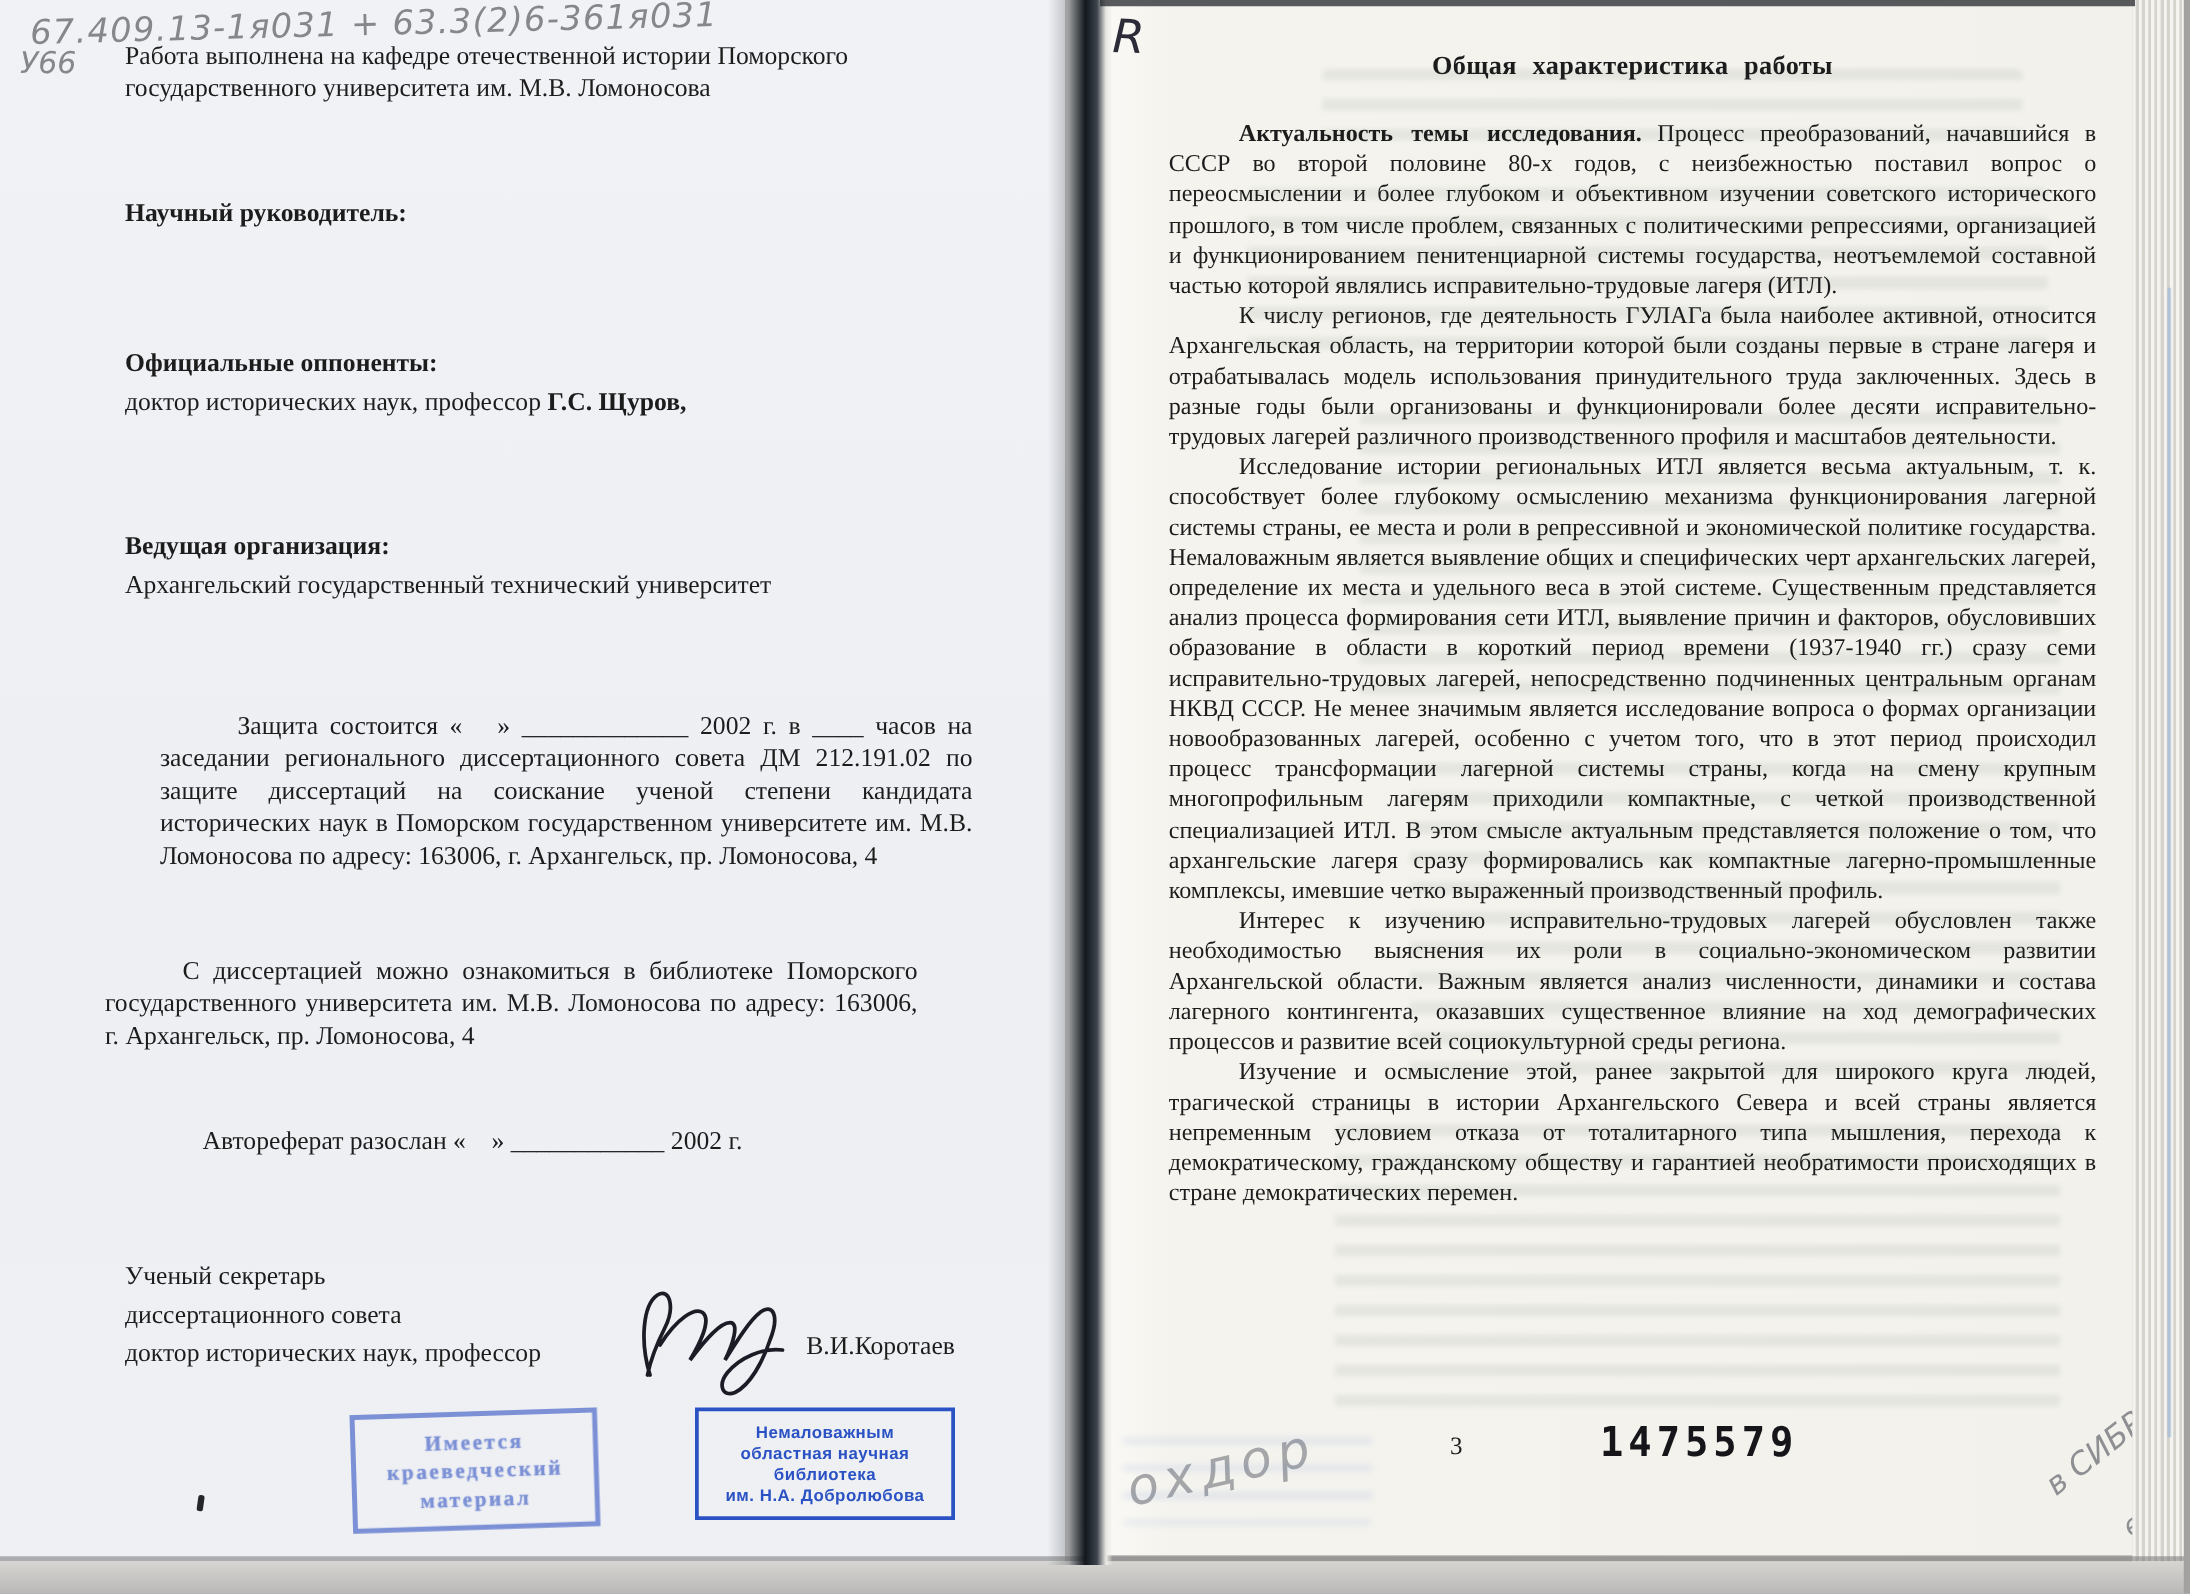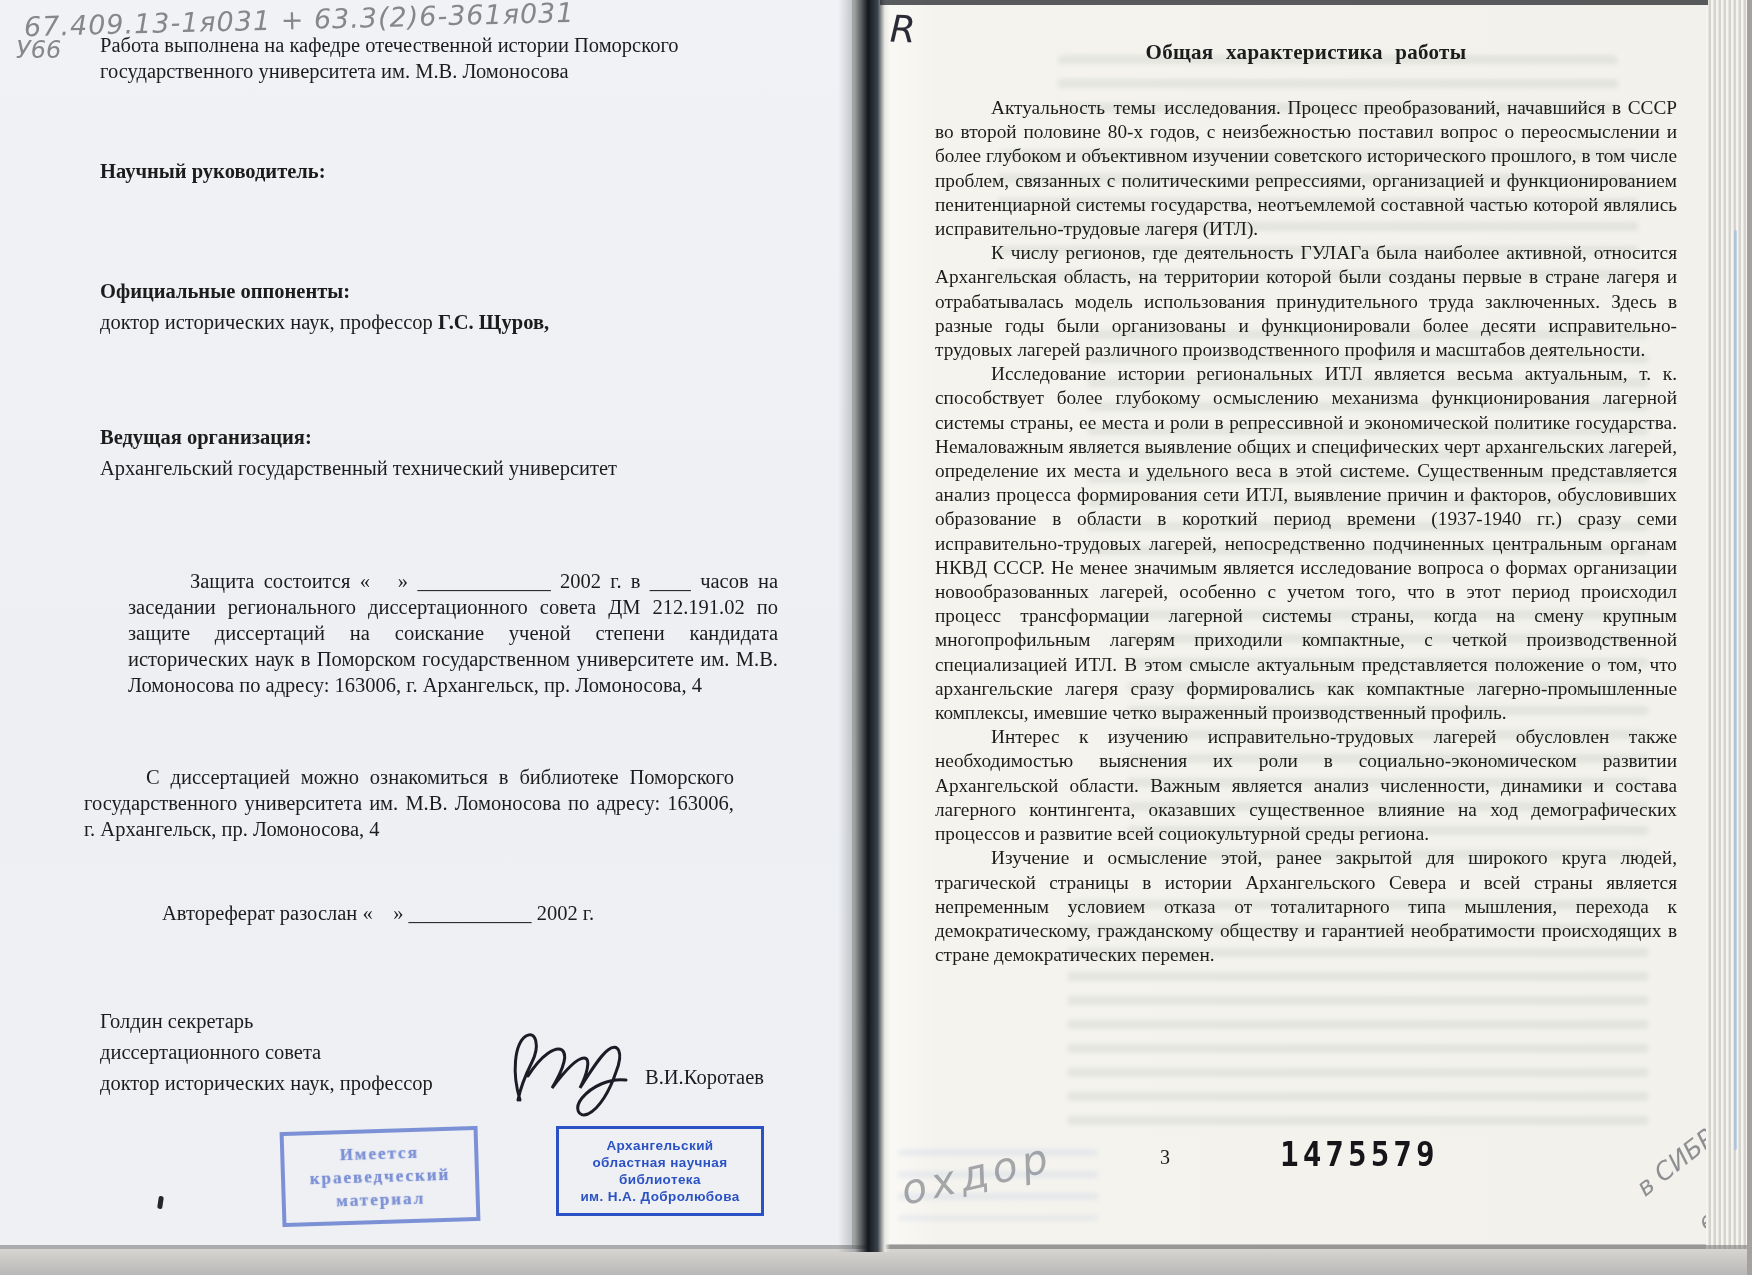--- a/index.html
+++ b/index.html
@@ -56,21 +56,21 @@
   .stamp2{position:absolute;left:556px;top:1126px;width:198px;padding:8px 2px;border:3px solid #2b52c4;
           color:#2b52c4;text-align:center;font-weight:bold;font-size:13.5px;line-height:17px;
           font-family:"Liberation Sans",sans-serif;letter-spacing:.4px;filter:blur(.2px);}
 
   
   .rp-heading{position:absolute;left:57px;top:40px;width:742px;text-align:center;font-weight:bold;
               font-size:21px;word-spacing:7px;letter-spacing:.3px;z-index:5;}
   .rp-body{position:absolute;left:57px;top:96px;width:742px;font-size:19.3px;line-height:24.2px;
            text-align:justify;z-index:5;}
   .rp-body p{margin:0;text-indent:56px;}
-  .rp-lead{font-weight:normal;word-spacing:2px;}
+  .rp-lead{font-weight:bold;word-spacing:2px;}
   .rp-pagenum{position:absolute;left:282px;top:1146px;font-size:20px;z-index:5;}
   .accession{position:absolute;left:402px;top:1136px;font-family:"DejaVu Sans Mono",monospace;
              font-weight:bold;font-size:31px;letter-spacing:4px;color:#15151a;transform:scaleY(1.06);z-index:5;}
 
   
   .ghost{position:absolute;z-index:2;border-radius:6px;filter:blur(2.2px);opacity:.30;
          background:repeating-linear-gradient(180deg,rgba(122,136,122,.40) 0 9px,rgba(0,0,0,0) 9px 24px);}
   .ghost-blue{position:absolute;z-index:2;filter:blur(2.5px);opacity:.28;border-radius:4px;
          background:repeating-linear-gradient(180deg,rgba(90,120,200,.45) 0 5px,rgba(0,0,0,0) 5px 22px);}
 </style>
@@ -100,21 +100,21 @@
       <div>Архангельский государственный технический университет</div>
     </div>
 
     <div class="lp-block indent" style="left:100px;top:568px;margin-left:28px;">Защита состоится «&nbsp;&nbsp;&nbsp;» _____________ 2002 г. в ____ часов на заседании регионального диссертационного совета ДМ 212.191.02 по защите диссертаций на соискание ученой степени кандидата исторических наук в Поморском государственном университете им. М.В. Ломоносова по адресу: 163006, г. Архангельск, пр. Ломоносова, 4</div>
 
     <div class="lp-block indent" style="left:84px;top:764px;">С диссертацией можно ознакомиться в библиотеке Поморского государственного университета им. М.В. Ломоносова по адресу: 163006, г. Архангельск, пр. Ломоносова, 4</div>
 
     <div class="lp-block indent" style="left:100px;top:900px;text-align:left;">Автореферат разослан «&nbsp;&nbsp;&nbsp;&nbsp;» ____________ 2002 г.</div>
 
     <div class="lp-lines secr" style="left:100px;top:1006px;">
-      <div>Голдин секретарь</div>
+      <div>Ученый секретарь</div>
       <div>диссертационного совета</div>
       <div>доктор исторических наук, профессор</div>
     </div>
 
     <svg class="sig" viewBox="0 0 158 112">
       <path d="M22 86 C 14 60 16 30 28 22 C 38 16 42 32 34 48 C 28 60 22 76 20 86
                M 30 62 C 44 40 58 32 64 36 C 72 42 60 64 54 74
                C 66 58 78 44 86 44 C 94 44 88 62 82 74
                C 92 58 102 42 110 36 C 120 28 126 38 118 58
                C 112 76 102 94 90 100 C 80 104 76 94 84 84 C 94 72 112 64 128 66" stroke="#1c1c26" stroke-width="3" fill="none" stroke-linecap="round"></path>
@@ -122,21 +122,21 @@
 
     <div class="kor-name">В.И.Коротаев</div>
 
     <div class="stamp1">
       <div>Имеется</div>
       <div>краеведческий</div>
       <div>материал</div>
     </div>
 
     <div class="stamp2">
-      <div>Архангельский</div>
+      <div>Немаловажным</div>
       <div>областная  научная</div>
       <div>библиотека</div>
       <div>им. Н.А. Добролюбова</div>
     </div>
 
     <div class="ink-dot"></div>
   </div>
 
   <div class="page-right">
 

